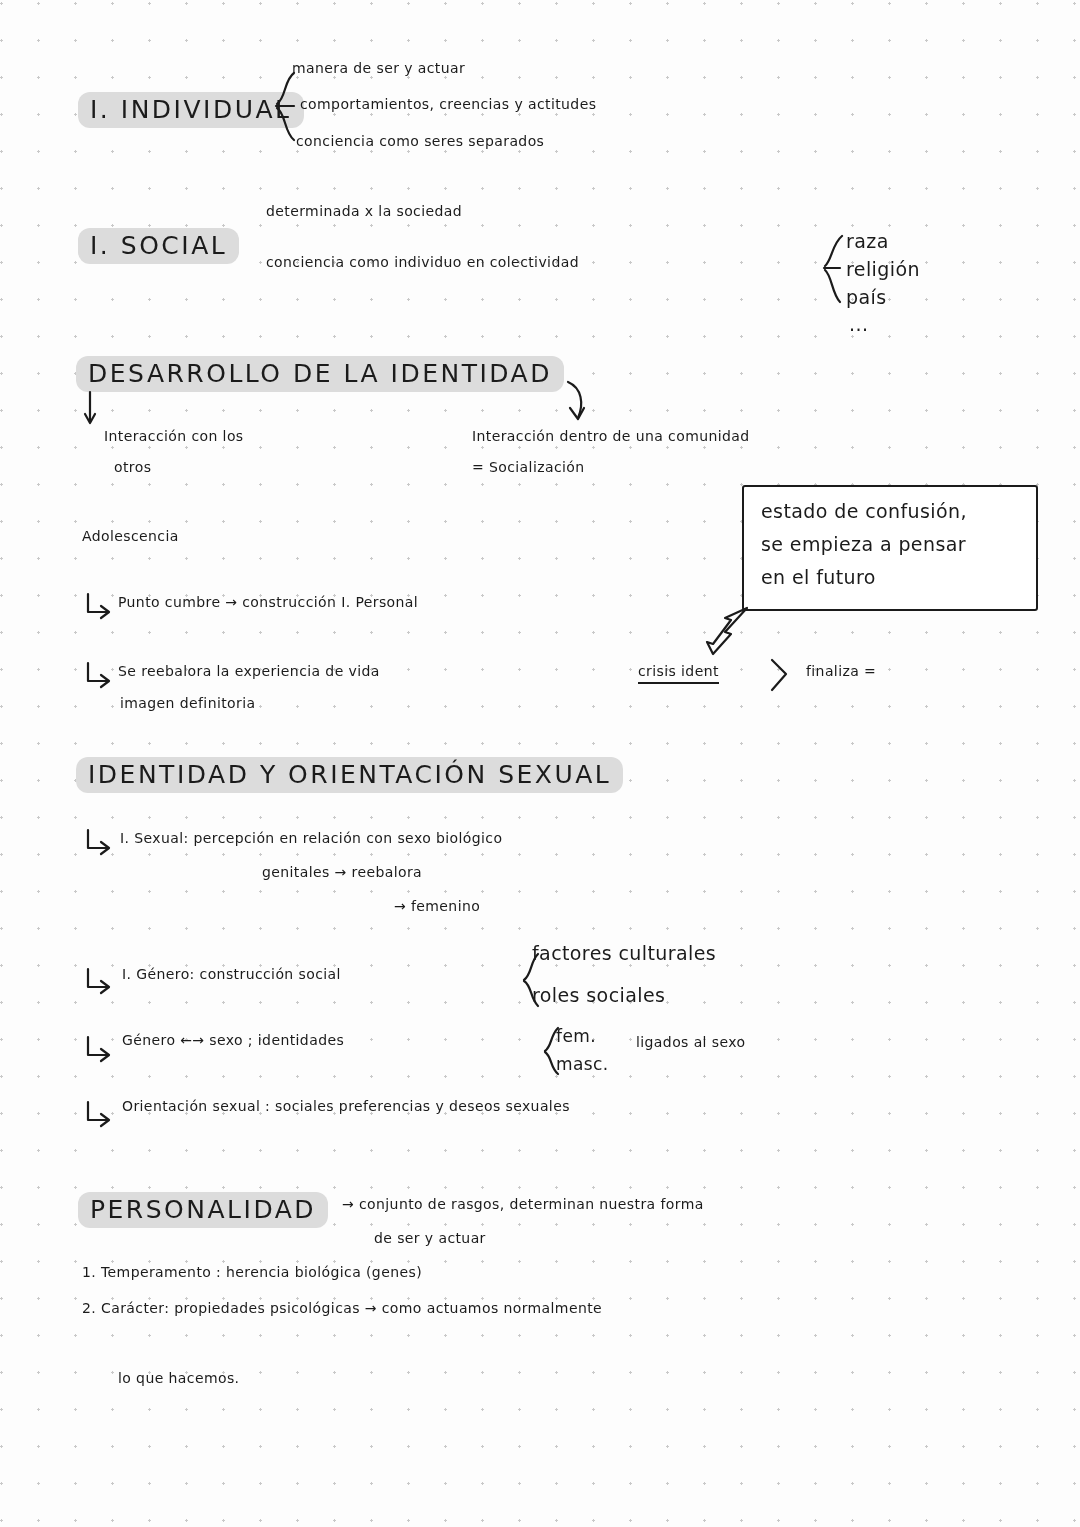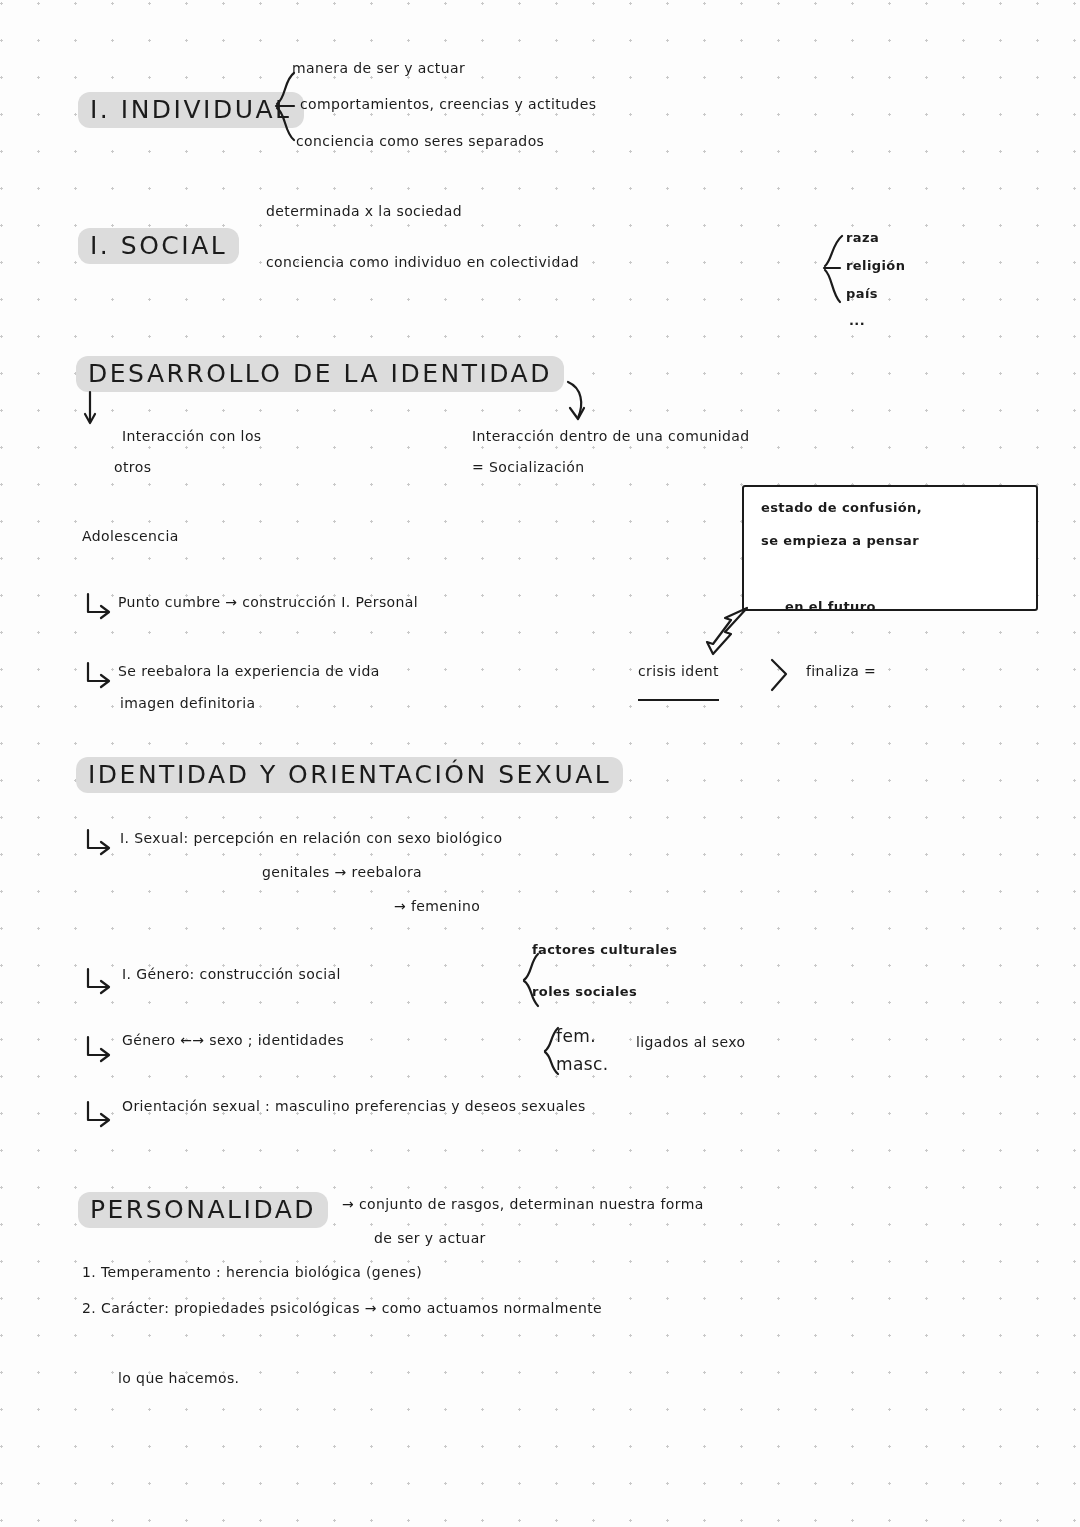--- a/index.html
+++ b/index.html
@@ -36,35 +36,34 @@
     letter-spacing: 2px;
   }
   .big {
     font-size: 25px;
     letter-spacing: 2.5px;
   }
   .med {
     font-size: 14px;
   }
   .sml {
-    font-size: 13px;
-    font-weight: bold;
+    font-size: 19px;
   }
   .tiny {
     font-size: 17px;
   }
   .box {
     position: absolute;
     border: 2.5px solid #1b1b1b;
     border-radius: 3px;
     background: #ffffff;
   }
   .underline {
     border-bottom: 2px solid #1b1b1b;
-    padding-bottom: 18px;
+    padding-bottom: 1px;
   }
   svg.ink {
     position: absolute;
     overflow: visible;
     pointer-events: none;
   }
   .ink path, .ink line, .ink polyline {
     stroke: #1b1b1b;
     fill: none;
     stroke-width: 2.2;
@@ -110,32 +109,32 @@
   <svg class="ink" style="left:84px; top:390px; width:30px; height:40px;">
     <path d="M6,2 L6,32"></path>
     <path d="M1,24 L6,33 L11,24"></path>
   </svg>
 
   <svg class="ink" style="left:560px; top:380px; width:40px; height:48px;">
     <path d="M8,2 C22,8 24,24 18,38"></path>
     <path d="M10,28 L18,39 L24,28"></path>
   </svg>
 
-  <div class="t hand med" style="left:122px; top:428px;">Interacción con los</div>
+  <div class="t hand med" style="left:104px; top:428px;">Interacción con los</div>
   <div class="t hand med" style="left:114px; top:459px;">otros</div>
 
   <div class="t hand med" style="left:472px; top:428px;">Interacción dentro de una comunidad</div>
   <div class="t hand med" style="left:472px; top:459px;">= Socialización</div>
 
   <div class="t hand med" style="left:82px; top:528px;">Adolescencia</div>
 
   <div class="box" style="left:742px; top:485px; width:292px; height:122px;"></div>
   <div class="t hand sml" style="left:761px; top:500px;">estado de confusión,</div>
   <div class="t hand sml" style="left:761px; top:533px;">se empieza a pensar</div>
-  <div class="t hand sml" style="left:761px; top:599px;margin-left:24px;">en el futuro</div>
+  <div class="t hand sml" style="left:761px; top:566px;">en el futuro</div>
 
   <svg class="ink" style="left:705px; top:606px; width:60px; height:56px;">
     <path d="M42,2 L20,26 L26,28 L8,48 L2,36 L8,38 L26,14 L20,12 Z" stroke-width="2.4"></path>
   </svg>
 
   <svg class="ink" style="left:84px; top:592px; width:34px; height:30px;">
     <path d="M4,2 L4,20 L24,20"></path>
     <path d="M17,14 L25,20 L17,26"></path>
   </svg>
   <div class="t hand med" style="left:118px; top:594px;">Punto cumbre → construcción I. Personal</div>
@@ -184,21 +183,21 @@
     <path d="M18,50 C10,43 12,33 5,28"></path>
   </svg>
   <div class="t hand tiny" style="left:556px; top:1026px;">fem.</div>
   <div class="t hand tiny" style="left:556px; top:1054px;">masc.</div>
   <div class="t hand med" style="left:636px; top:1034px;">ligados al sexo</div>
 
   <svg class="ink" style="left:84px; top:1100px; width:34px; height:30px;">
     <path d="M4,2 L4,20 L24,20"></path>
     <path d="M17,14 L25,20 L17,26"></path>
   </svg>
-  <div class="t hand med" style="left:122px; top:1098px;">Orientación sexual : masculino preferencias y deseos sexuales</div>
+  <div class="t hand med" style="left:122px; top:1098px;">Orientación sexual : sociales preferencias y deseos sexuales</div>
 
   <div class="t hand big hl" style="left:78px; top:1192px;">PERSONALIDAD</div>
   <div class="t hand med" style="left:342px; top:1196px;">→ conjunto de rasgos, determinan nuestra forma</div>
   <div class="t hand med" style="left:374px; top:1230px;">de ser y actuar</div>
 
   <div class="t hand med" style="left:82px; top:1264px;">1. Temperamento : herencia biológica (genes)</div>
   <div class="t hand med" style="left:82px; top:1300px;">2. Carácter: propiedades psicológicas → como actuamos normalmente</div>
   <div class="t hand med" style="left:118px; top:1370px;">lo que hacemos.</div>
 
 </div>

